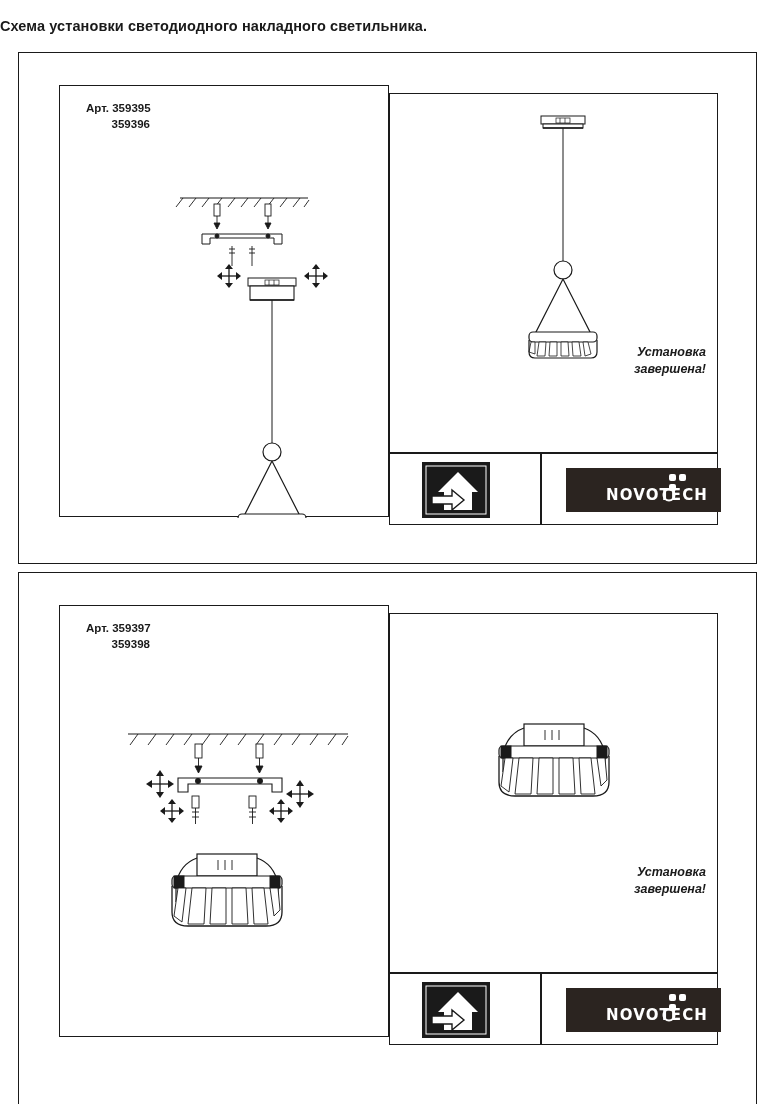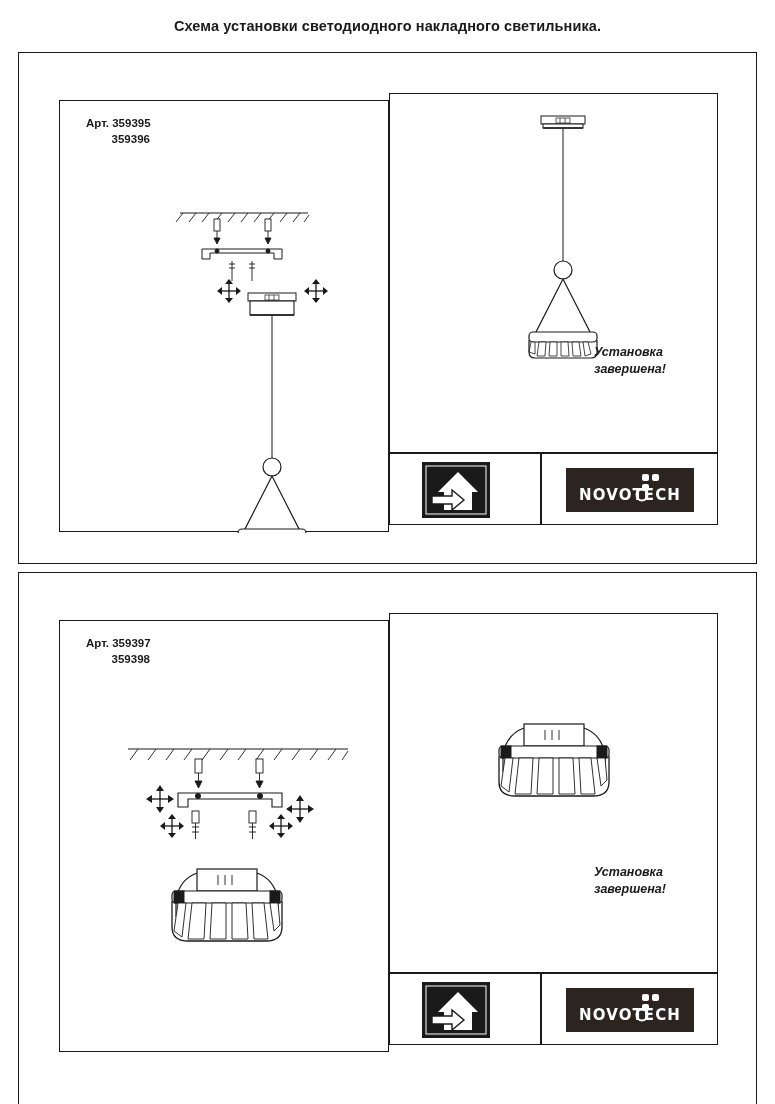--- a/index.html
+++ b/index.html
@@ -18,72 +18,73 @@
   .page {
     position: relative;
     width: 775px;
     height: 1104px;
   }
   .page-title {
     position: absolute;
     top: 18px;
     left: 0;
     width: 775px;
-    text-align: center;
+    text-align: left;
     font-size: 14.5px;
     font-weight: bold;
     letter-spacing: 0.1px;
   }
   .outer-frame {
     position: absolute;
     border: 1.5px solid #1a1a1a;
     box-sizing: border-box;
   }
   .frame-1 { left: 18px; top: 52px; width: 739px; height: 512px; }
   .frame-2 { left: 18px; top: 572px; width: 739px; height: 556px; }
 
   .inner-frame {
     position: absolute;
     border: 1.5px solid #1a1a1a;
     box-sizing: border-box;
   }
   
-  .f1-left  { left: 40px;  top: 47px;  width: 330px; height: 432px; }
+  .f1-left  { left: 40px;  top: 32px;  width: 330px; height: 432px; }
   .f1-right-top { left: 370px; top: 40px; width: 329px; height: 360px; }
   .f1-icon  { left: 370px; top: 400px; width: 152px; height: 72px; }
   .f1-logo  { left: 522px; top: 400px; width: 177px; height: 72px; }
 
   .art-label {
     position: absolute;
     font-size: 11.5px;
     font-weight: bold;
     line-height: 16px;
     white-space: pre;
   }
   .done-label {
     position: absolute;
     font-size: 12.5px;
     font-weight: bold;
     font-style: italic;
     line-height: 17px;
-    text-align: left;
+    text-align: right;
     white-space: pre;
   }
 
   
   .icon-box {
     position: absolute;
     background: #1a1a1a;
   }
   .logo-box {
     position: absolute;
     background: #2b2420;
     display: flex;
     align-items: center;
     justify-content: center;
+    padding-left: 27px;
   }
   svg { display: block; }
   .svg-abs { position: absolute; }
 </style>
 </head>
 <body>
 
 <div class="page">
 
   <div class="page-title">Схема установки светодиодного накладного светильника.</div>

